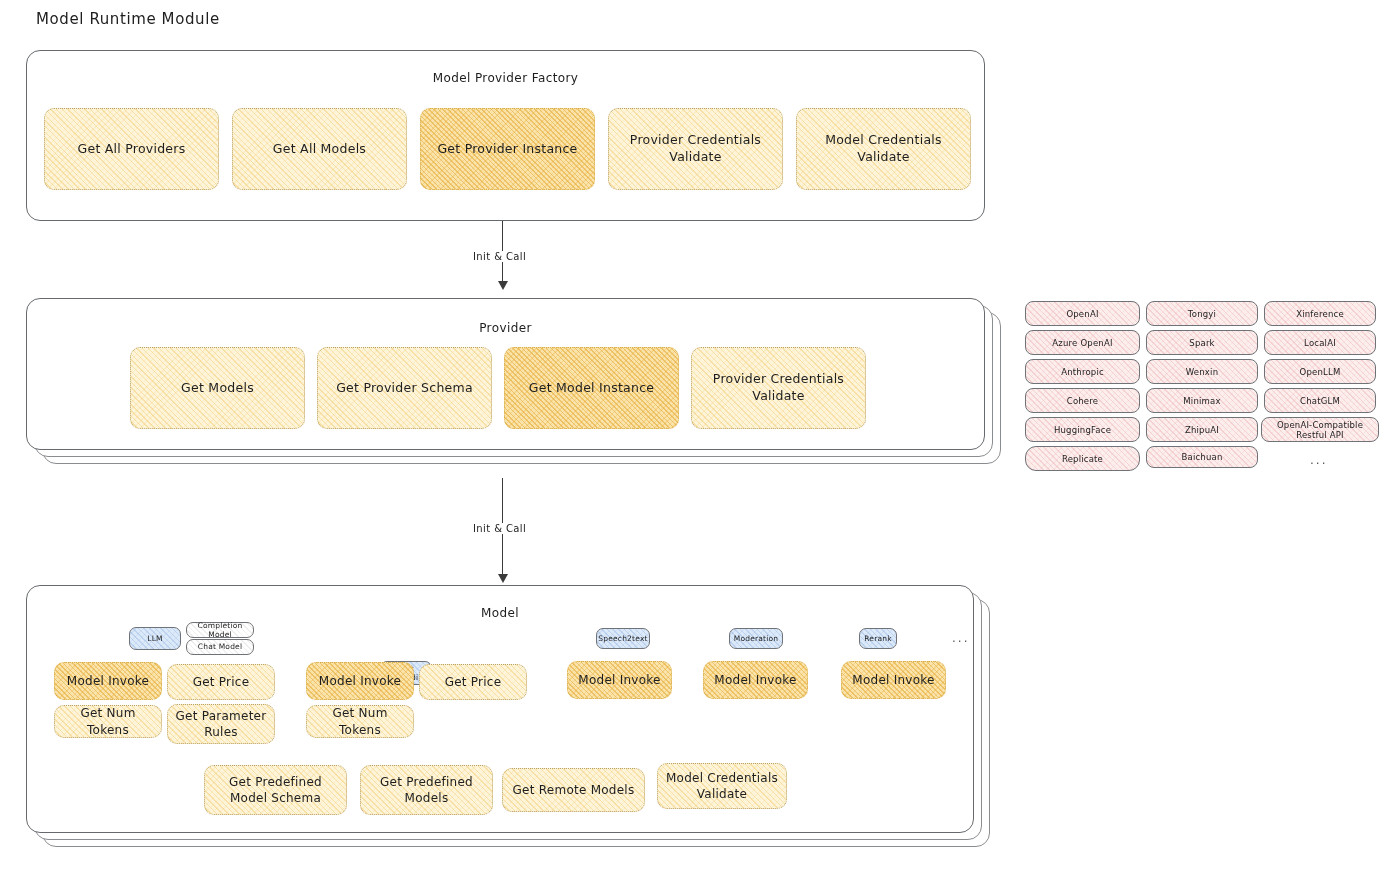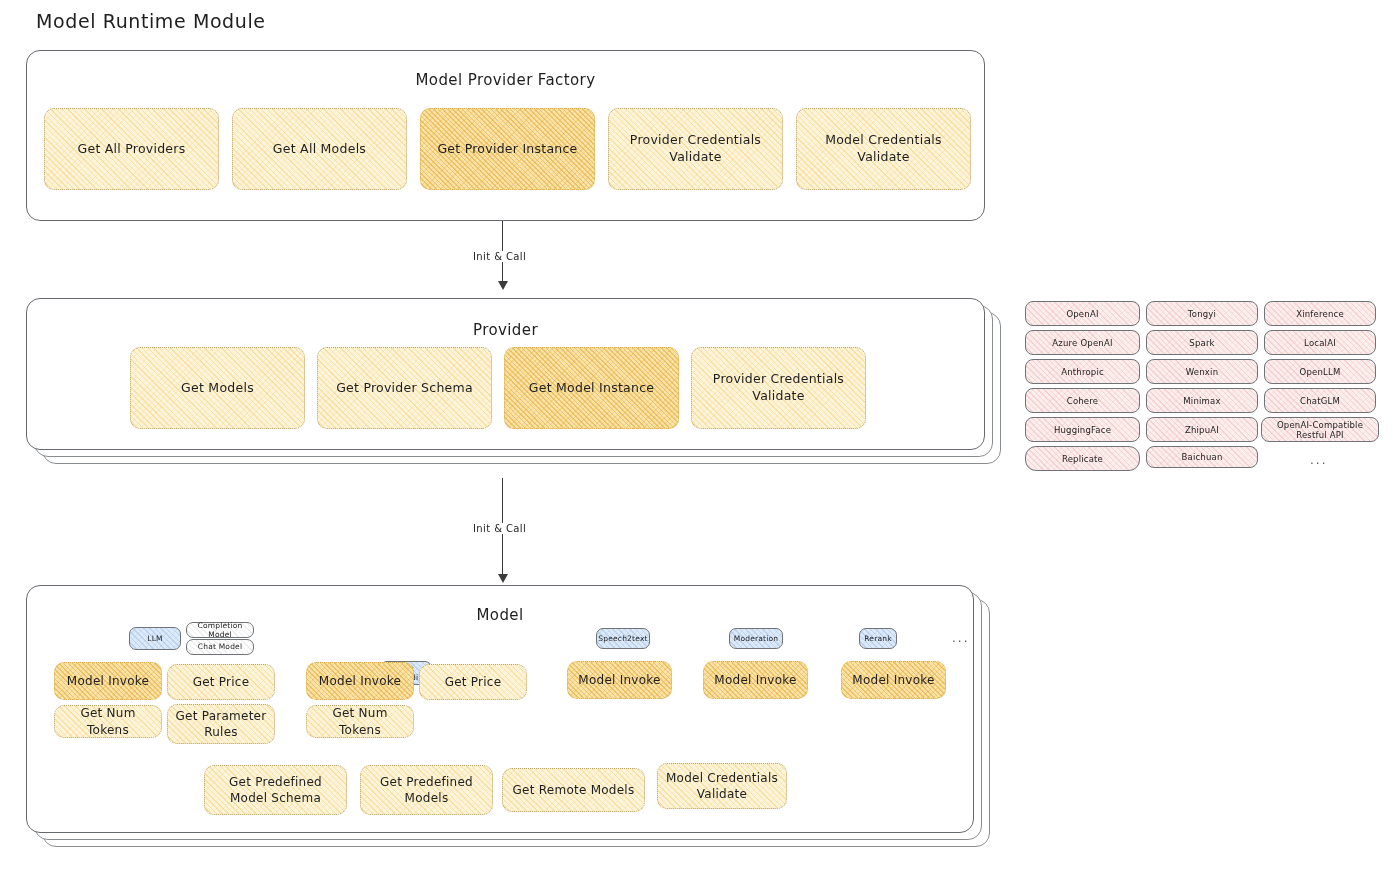--- a/index.html
+++ b/index.html
@@ -9,42 +9,42 @@
     font-family:"DejaVu Sans", sans-serif;
     color:#1e1e1e;
     overflow:hidden;
     position:relative;
   }
   .canvas{position:absolute;inset:0;}
 
   
   .page-title{
     position:absolute;left:36px;top:10px;
-    font-size:19px;letter-spacing:.6px;color:#1e1e1e;
+    font-size:15px;letter-spacing:.6px;color:#1e1e1e;
   }
 
   
   .sketch-box{
     position:absolute;
     border:1.2px solid #666a6e;
     border-radius:14px;
     background:#ffffff;
     box-sizing:border-box;
   }
   .stack-l1,.stack-l2{
     position:absolute;
     border:1.1px solid #8a8d90;
     border-radius:14px;
     background:#ffffff;
     box-sizing:border-box;
   }
 
   .group-title{
     position:absolute;width:100%;text-align:center;
-    font-size:15px;letter-spacing:.4px;color:#1e1e1e;
+    font-size:12px;letter-spacing:.4px;color:#1e1e1e;
   }
 
   
   .node{
     position:absolute;
     box-sizing:border-box;
     border:1.1px dotted #b9a267;
     border-radius:10px;
     display:flex;align-items:center;justify-content:center;
     text-align:center;

